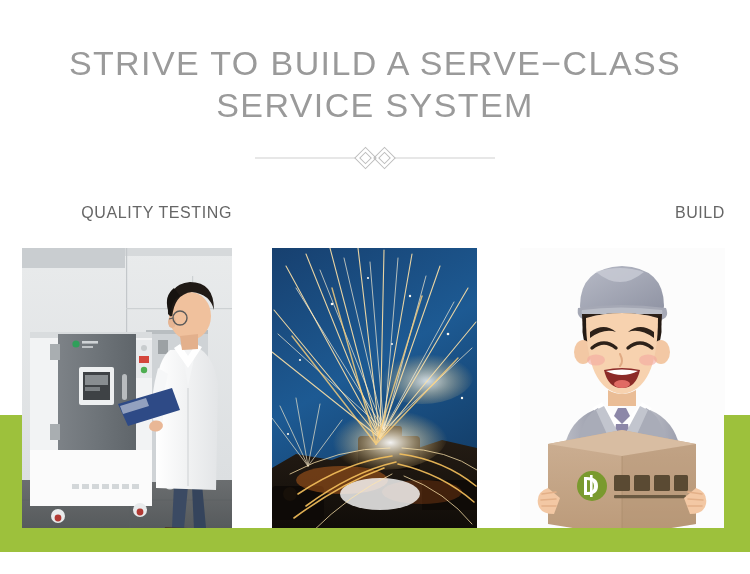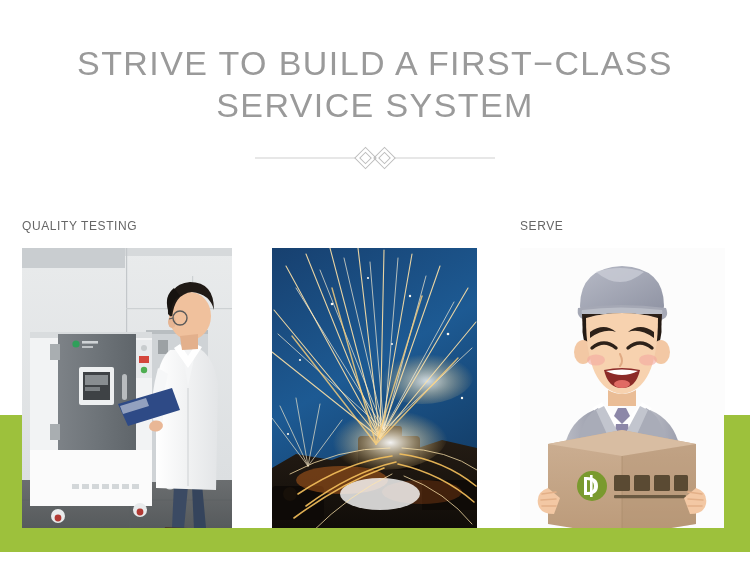--- a/index.html
+++ b/index.html
@@ -41,24 +41,24 @@
     position: absolute;
     left: 255px;
     top: 142px;
     width: 240px;
     height: 32px;
   }
 
   
   .caption {
     position: absolute;
-    top: 219px;
-    text-align: left;
+    top: 204px;
+    text-align: right;
     color: #666666;
-    font-size: 12px;
+    font-size: 16px;
     letter-spacing: 0.6px;
     font-weight: 400;
   }
   .cap-1 { left: 22px;  width: 210px; }
   .cap-2 { left: 272px; width: 205px; }
   .cap-3 { left: 520px; width: 205px; }
 
   
   .photo {
     position: absolute;
@@ -96,38 +96,38 @@
     width: 750px;
     height: 24px;
     background: #9dc13c;
   }
 </style>
 </head>
 <body>
 
 <div id="page">
 
-  <div class="headline">STRIVE TO BUILD A FIRST−CLASS
+  <div class="headline">STRIVE TO BUILD A SERVE−CLASS
 SERVICE SYSTEM</div>
 
   <div class="divider">
     <svg viewBox="0 0 240 32" xmlns="http://www.w3.org/2000/svg">
       <line x1="0" y1="16" x2="100" y2="16" stroke="#cfcfcf" stroke-width="1"></line>
       <line x1="140" y1="16" x2="240" y2="16" stroke="#cfcfcf" stroke-width="1"></line>
       <g stroke="#bdbdbd" stroke-width="1" fill="none">
         <rect x="103" y="8.5" width="15" height="15" transform="rotate(45 110.5 16)"></rect>
         <rect x="106.5" y="12" width="8" height="8" transform="rotate(45 110.5 16)"></rect>
         <rect x="122" y="8.5" width="15" height="15" transform="rotate(45 129.5 16)"></rect>
         <rect x="125.5" y="12" width="8" height="8" transform="rotate(45 129.5 16)"></rect>
       </g>
     </svg>
   </div>
 
   <div class="caption cap-1">QUALITY TESTING</div>
-  <div class="caption cap-3">SERVE</div>
+  <div class="caption cap-3">BUILD</div>
 
   <div class="photo photo-1">
     <svg viewBox="0 0 210 300" preserveAspectRatio="xMidYMid slice" xmlns="http://www.w3.org/2000/svg">
       <defs>
         <linearGradient id="wallG" x1="0" y1="0" x2="0" y2="1">
           <stop offset="0" stop-color="#e9ebec"></stop>
           <stop offset="1" stop-color="#dcdfe1"></stop>
         </linearGradient>
         <linearGradient id="chamberDoor" x1="0" y1="0" x2="1" y2="0">
           <stop offset="0" stop-color="#7d8287"></stop>

